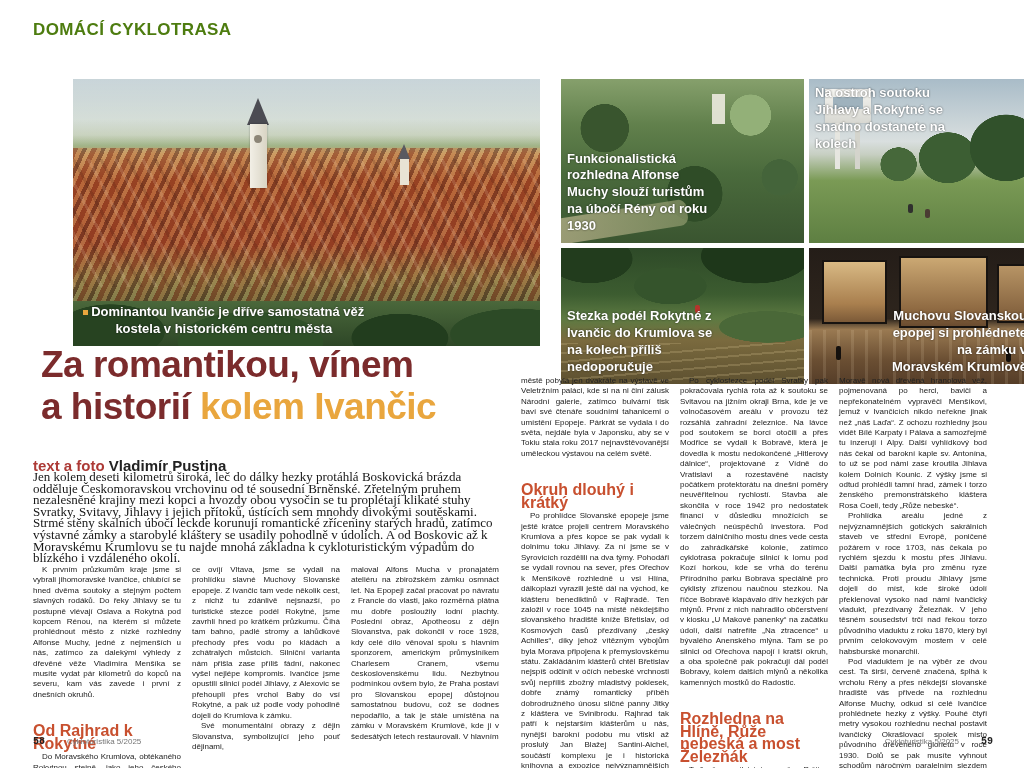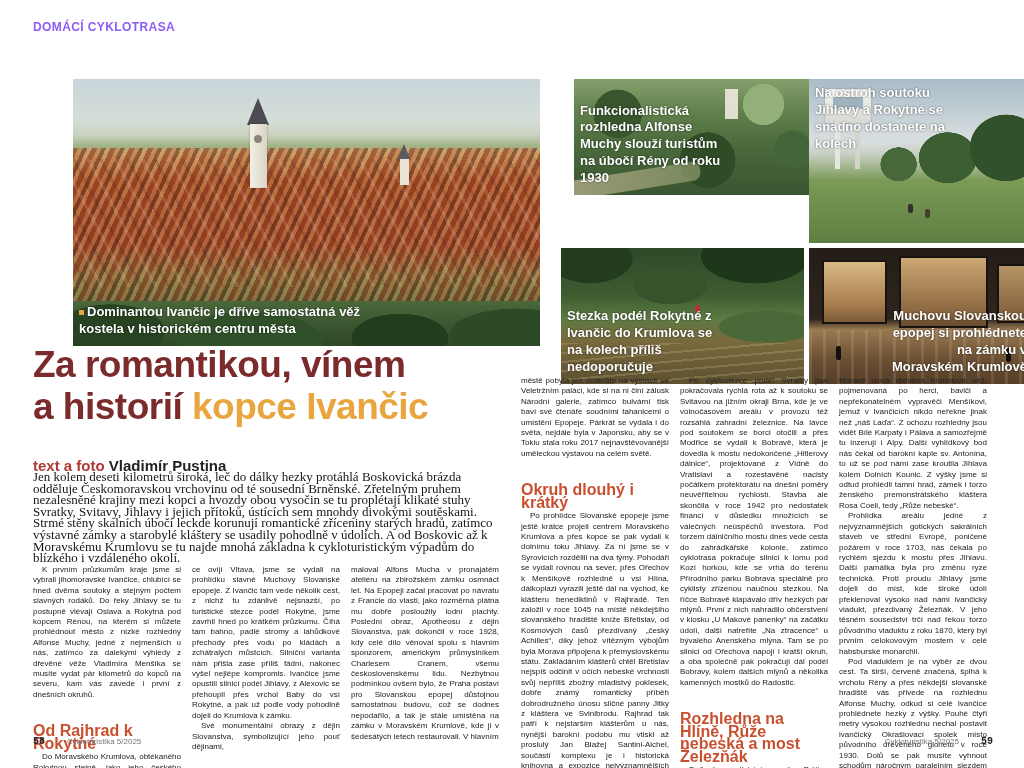--- a/index.html
+++ b/index.html
@@ -1,51 +1,51 @@
 <!DOCTYPE html>
 <html lang="cs"><head>
 <meta charset="utf-8">
 <style>
   html,body{margin:0;padding:0;background:#ffffff;}
   body{width:1024px;height:768px;overflow:hidden;font-family:"Liberation Sans",sans-serif;color:#1c1c1c;position:relative;}
   .page{position:absolute;top:0;height:768px;}
   .page-left{left:33px;width:467px;}
   .page-right{left:521px;width:472px;}
 
-  .kicker{position:absolute;top:20px;left:0;font-size:12px;font-weight:bold;color:#8b5cf6;letter-spacing:.4px;}
+  .kicker{position:absolute;top:20px;left:0;font-size:17px;font-weight:bold;color:#4d7c0f;letter-spacing:.4px;}
 
   
   .photo{position:absolute;overflow:hidden;}
   .cap{position:absolute;color:#fff;font-size:13px;font-weight:bold;line-height:1.3;text-shadow:0 0 2px rgba(0,0,0,.65);max-width:62%;}
   .cap-bl{left:6px;bottom:8px;}
   .cap-tl{left:6px;top:6px;}
   .cap-br{right:6px;bottom:8px;text-align:right;}
   .cap-marker{display:inline-block;width:5px;height:5px;background:#e9a63e;margin-right:3px;transform:translateY(-1px);}
 
   
   .main-photo{top:63px;left:0;width:467px;height:267px;
-    background:linear-gradient(180deg,#b7c7cd 0%,#cfd9d2 15%,#c5cfba 21%,#9db183 25%,#c0975f 28%,#a7572f 38%,#9c4c2e 62%,#7c7a44 74%,#49663a 84%,#2e4727 100%);}
+    background:linear-gradient(180deg,#b7c7cd 0%,#cfd9d2 15%,#c5cfba 21%,#9db183 25%,#c0975f 28%,#a7572f 38%,#9c4c2e 62%,#7c7a44 74%,#49663a 84%,#2e4727 100%);text-align:center;}
   .roof-tex{position:absolute;left:0;right:0;top:26%;bottom:17%;
     background:repeating-linear-gradient(115deg,rgba(138,48,24,.55) 0 5px,rgba(203,122,70,.45) 5px 9px,rgba(92,34,20,.5) 9px 13px,rgba(226,162,102,.35) 13px 17px);}
   .roof-tex2{position:absolute;left:0;right:0;top:30%;bottom:22%;opacity:.55;
     background:repeating-linear-gradient(62deg,rgba(255,230,200,.25) 0 3px,transparent 3px 11px,rgba(60,25,15,.3) 11px 14px,transparent 14px 24px);}
   .haze{position:absolute;left:0;right:0;top:0;height:30%;background:linear-gradient(180deg,rgba(255,255,255,.25),rgba(255,255,255,0));}
   .church-tower{position:absolute;left:38%;top:17%;width:17px;height:64px;background:linear-gradient(90deg,#f2efe6,#d9d4c4);box-shadow:0 0 2px rgba(0,0,0,.3);}
   .church-spire{position:absolute;left:calc(38% - 3px);top:7%;width:0;height:0;border-left:11.5px solid transparent;border-right:11.5px solid transparent;border-bottom:27px solid #4b4b52;}
   .tower-clock{position:absolute;left:calc(38% + 4px);top:21%;width:8px;height:8px;background:#8c8577;border-radius:50%;}
   .small-tower{position:absolute;left:70%;top:30%;width:9px;height:26px;background:#e8e3d4;}
   .small-spire{position:absolute;left:calc(70% - 2px);top:24.5%;width:0;height:0;border-left:6.5px solid transparent;border-right:6.5px solid transparent;border-bottom:15px solid #5a5a60;}
   .front-trees{position:absolute;left:0;right:0;bottom:0;height:30%;
     background:radial-gradient(ellipse 90px 45px at 8% 82%,#274321 0 60%,transparent 61%),
                radial-gradient(ellipse 120px 50px at 38% 95%,#2f5028 0 60%,transparent 61%),
                radial-gradient(ellipse 80px 40px at 70% 90%,#223d1e 0 60%,transparent 61%),
                radial-gradient(ellipse 110px 42px at 95% 85%,#2c4a26 0 60%,transparent 61%);}
 
   
-  .ph-a{top:63px;left:13px;width:243px;height:116px;
+  .ph-a{top:63px;left:0;width:243px;height:164px;
     background:linear-gradient(180deg,#86a06c 0%,#61804c 28%,#4a6a3c 58%,#3a5530 100%);}
   .ph-a .blobs{position:absolute;inset:0;
     background:radial-gradient(circle 34px at 78% 22%,#93b078 0 60%,transparent 61%),
                radial-gradient(circle 40px at 18% 30%,#39552e 0 60%,transparent 61%),
                radial-gradient(circle 46px at 55% 70%,#2f4c27 0 60%,transparent 61%),
                radial-gradient(circle 30px at 90% 60%,#44643a 0 60%,transparent 61%);}
   .ph-a .trail{position:absolute;left:-8%;bottom:4%;width:60%;height:16%;transform:rotate(-9deg);background:linear-gradient(90deg,#c9bd97,#8f9a6d);opacity:.7;border-radius:8px;}
   .ph-a .tower-glimpse{position:absolute;left:62%;top:9%;width:13px;height:30px;background:#eceadf;opacity:.9;}
 
   .ph-b{top:63px;left:248px;width:224px;height:164px;
@@ -78,21 +78,21 @@
   .ph-d .p1{left:6%;top:9%;width:27%;height:44%;}
   .ph-d .p2{left:40%;top:6%;width:38%;height:50%;background:linear-gradient(180deg,#cba873,#8f6a42 75%,#6a4c30);border:2px solid #171310;}
   .ph-d .p3{left:84%;top:12%;width:14%;height:40%;background:linear-gradient(180deg,#b79465,#7c5a38);}
   .ph-d .visitor{position:absolute;width:5px;height:14px;background:#14100d;border-radius:2px;}
   .ph-d .v1{left:12%;bottom:18%;}
   .ph-d .v2{left:88%;bottom:16%;}
   .ph-d .floor-sheen{position:absolute;left:0;right:0;bottom:0;height:40%;
     background:repeating-linear-gradient(90deg,rgba(255,235,200,.12) 0 3px,transparent 3px 14px);}
 
   
-  .title{position:absolute;top:344px;left:0;margin:0;font-size:37px;line-height:1.13;font-weight:bold;letter-spacing:-.5px;color:#7b2b2c;}
+  .title{position:absolute;top:344px;left:8px;margin:0;font-size:37px;line-height:1.13;font-weight:bold;letter-spacing:-.5px;color:#7b2b2c;}
   .t-accent{color:#e9a63e;}
   .byline{position:absolute;top:457px;left:0;font-size:15px;}
   .by-label{color:#ad3a36;font-weight:bold;}
   .by-name{color:#222;font-weight:bold;}
   .perex{position:absolute;top:471px;left:0;width:467px;margin:0;font-size:13px;line-height:11.6px;color:#161616;text-align:left;font-family:Liberation Serif, serif;}
   .cols{position:absolute;display:flex;gap:11px;}
   .cols-left{top:565px;left:0;width:467px;}
   .cols-right{top:376px;left:0;width:472px;}
   .col{width:148px;}
   .body{margin:0 0 0 0;font-size:8px;line-height:10.4px;text-align:justify;color:#222;}
@@ -125,21 +125,21 @@
       <div class="small-spire"></div>
       <div class="small-tower"></div>
       <div class="front-trees"></div>
       <figcaption class="cap cap-bl">
         <span class="cap-marker"></span><span>Dominantou Ivančic je dříve samostatná věž kostela v historickém centru města</span>
       </figcaption>
     </figure>
 
     <h1 class="title">
       <span>Za romantikou, vínem</span><br>
-      <span>a historií</span> <span class="t-accent">kopce Ivančic</span>
+      <span>a historií</span> <span class="t-accent">kolem Ivančic</span>
     </h1>
 
     <div class="byline">
       <span class="by-label">text a foto</span> <span class="by-name">Vladimír Pustina</span>
     </div>
 
     <p class="perex">Jen kolem deseti kilometrů široká, leč do dálky hezky protáhlá Boskovická brázda odděluje Českomoravskou vrchovinu od té sousední Brněnské. Zřetelným pruhem nezalesněné krajiny mezi kopci a hvozdy obou vysočin se tu proplétají klikaté stuhy Svratky, Svitavy, Jihlavy i jejich přítoků, ústících sem mnohdy divokými soutěskami. Strmé stěny skalních úbočí leckde korunují romantické zříceniny starých hradů, zatímco výstavné zámky a starobylé kláštery se usadily pohodlně v údolích. A od Boskovic až k Moravskému Krumlovu se tu najde mnohá základna k cykloturistickým výpadům do blízkého i vzdáleného okolí.</p>
 
     <div class="cols cols-left">
       <div class="col">

